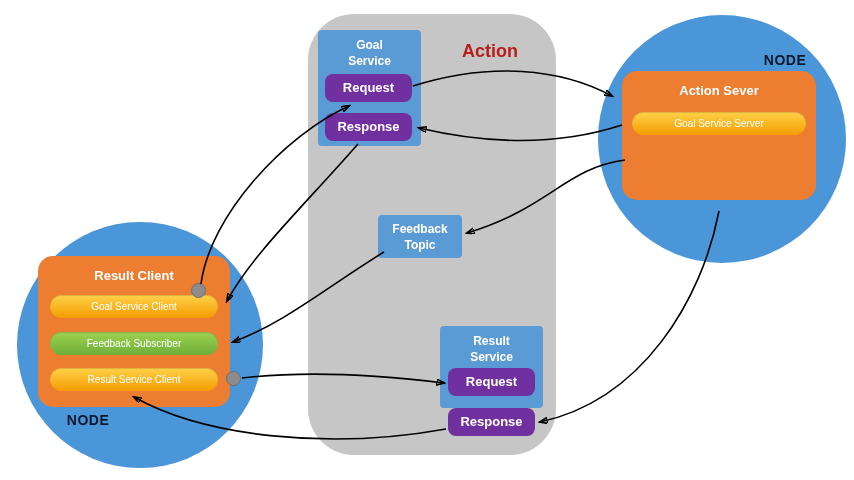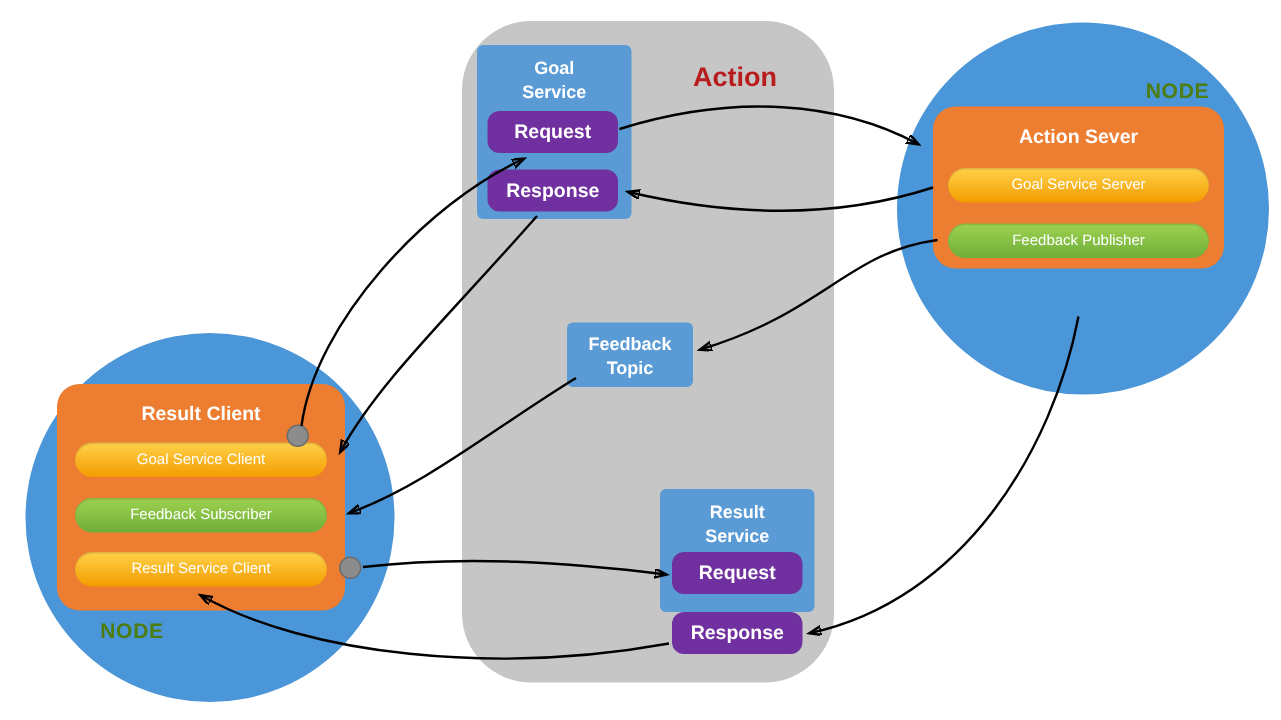--- a/index.html
+++ b/index.html
@@ -31,25 +31,25 @@
   .res-svc{left:440px;top:326px;width:103px;height:82px;}
   .pbtn{
     position:absolute;width:87px;height:28px;background:var(--purple);border-radius:8px;
     color:#fff;font-size:13px;font-weight:bold;text-align:center;line-height:28px;
   }
   .goal-req{left:325px;top:74px;} .goal-res{left:325px;top:113px;}
   .res-req{left:448px;top:368px;} .res-res{left:448px;top:408px;}
   .circle{position:absolute;border-radius:50%;background:var(--node-blue);}
   .circle-right{left:598px;top:15px;width:248px;height:248px;}
   .circle-left{left:17px;top:222px;width:246px;height:246px;}
-  .node-label{position:absolute;color:#4d7c0f;font-size:14px;font-weight:bold;letter-spacing:0.5px;}
+  .node-label{position:absolute;color:#0f172a;font-size:14px;font-weight:bold;letter-spacing:0.5px;}
   .node-label-right{left:745px;top:52px;width:80px;text-align:center;}
   .node-label-left{left:48px;top:412px;width:80px;text-align:center;}
   .orange-box{position:absolute;background:var(--orange);border-radius:15px;}
-  .orange-right{left:622px;top:71px;width:194px;height:108px;}
+  .orange-right{left:622px;top:71px;width:194px;height:129px;}
   .orange-left{left:38px;top:256px;width:192px;height:151px;}
   .orange-title{color:#fff;font-size:13px;font-weight:bold;text-align:center;padding-top:12px;}
   .pill{
     position:absolute;height:23px;border-radius:12px;color:#fff;font-size:10px;font-weight:normal;
     text-align:center;line-height:23px;box-shadow:0 1px 1px rgba(0,0,0,0.15) inset;
   }
   .pill-yellow{background:linear-gradient(180deg,var(--pill-yellow-top),var(--pill-yellow-bottom));}
   .pill-green{background:linear-gradient(180deg,var(--pill-green-top),var(--pill-green-bottom));}
   .orange-right .pill{left:10px;width:174px;}
   .orange-left .pill{left:12px;width:168px;}
@@ -69,21 +69,20 @@
 <div class="canvas">
 
   <div class="panel"></div>
   <div class="action-title">Action</div>
 
   <div class="circle circle-right"></div>
   <div class="node-label node-label-right">NODE</div>
   <div class="orange-box orange-right">
     <div class="orange-title">Action Sever</div>
     <div class="pill pill-yellow r-p1">Goal Service Server</div>
-    <div class="pill pill-green r-p2">Feedback Publisher</div>
   </div>
 
   <div class="circle circle-left"></div>
   <div class="node-label node-label-left">NODE</div>
   <div class="orange-box orange-left">
     <div class="orange-title">Result Client</div>
     <div class="pill pill-yellow l-p1">Goal Service Client</div>
     <div class="pill pill-green l-p2">Feedback Subscriber</div>
     <div class="pill pill-yellow l-p3">Result Service Client</div>
   </div>

